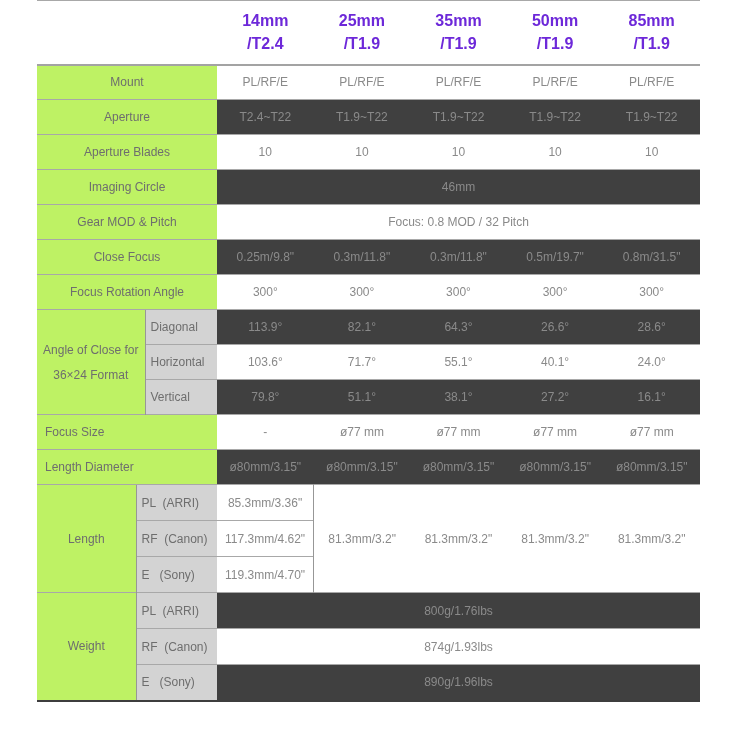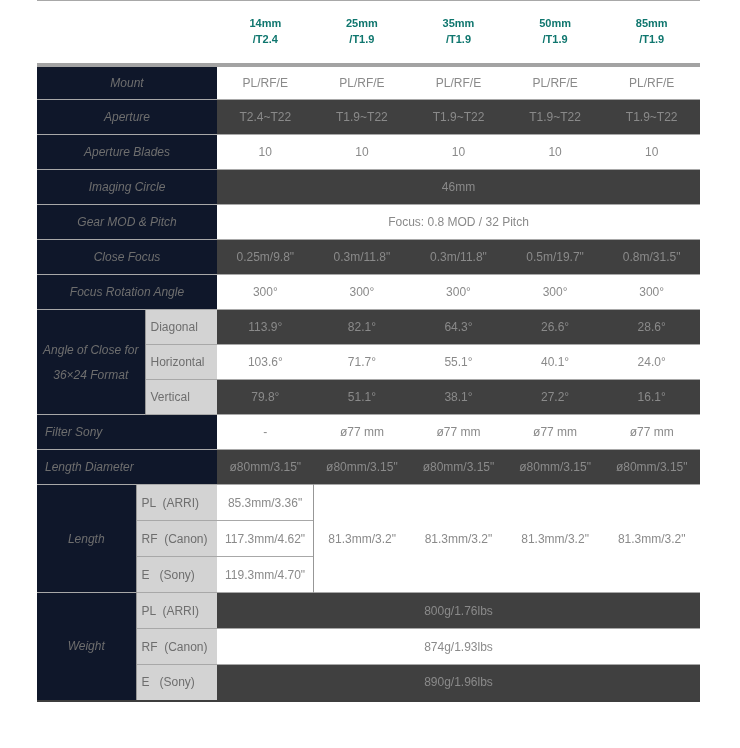--- a/index.html
+++ b/index.html
@@ -14,44 +14,43 @@
     width:663px;
     margin-left:37px;
   }
   col.c-lbl1{width:99px;}
   col.c-lbl2{width:9px;}
   col.c-lbl3{width:72px;}
 
   
   tr.head{height:64px;}
   tr.head td{
-    border-bottom:4px solid #a3a3a3;
+    border-bottom:2px solid #a3a3a3;
     vertical-align:middle;
     text-align:center;
-    color:#0f766e;
+    color:#6d28d9;
     font-weight:bold;
-    font-size:11px;
+    font-size:16px;
     line-height:1.45;
     background:#ffffff;
   }
 
   tr.r{height:35px;}
   tr.rt{height:36px;}
 
   td{
     border-top:1px solid #a8a8a8;
     vertical-align:middle;
     font-size:12px;
     padding:0;
   }
   td.lbl{
-    background:#0f172a;
+    background:#bef264;
     color:#6e6e6e;
     text-align:center;
-    font-style:italic;
   }
   td.lbl.left{
     text-align:left;
     padding-left:8px;
   }
   td.sub{
     background:#d3d3d3;
     color:#6e6e6e;
     text-align:left;
     padding-left:5px;
@@ -188,21 +187,21 @@
   <tr class="r">
     <td class="sub">Vertical</td>
     <td class="d g">79.8°</td>
     <td class="d g">51.1°</td>
     <td class="d g">38.1°</td>
     <td class="d g">27.2°</td>
     <td class="d g">16.1°</td>
   </tr>
 
   <tr class="r">
-    <td class="lbl left" colspan="3">Filter Sony</td>
+    <td class="lbl left" colspan="3">Focus Size</td>
     <td class="d">-</td>
     <td class="d">ø77 mm</td>
     <td class="d">ø77 mm</td>
     <td class="d">ø77 mm</td>
     <td class="d">ø77 mm</td>
   </tr>
 
   <tr class="r">
     <td class="lbl left" colspan="3">Length Diameter</td>
     <td class="d g">ø80mm/3.15"</td>

